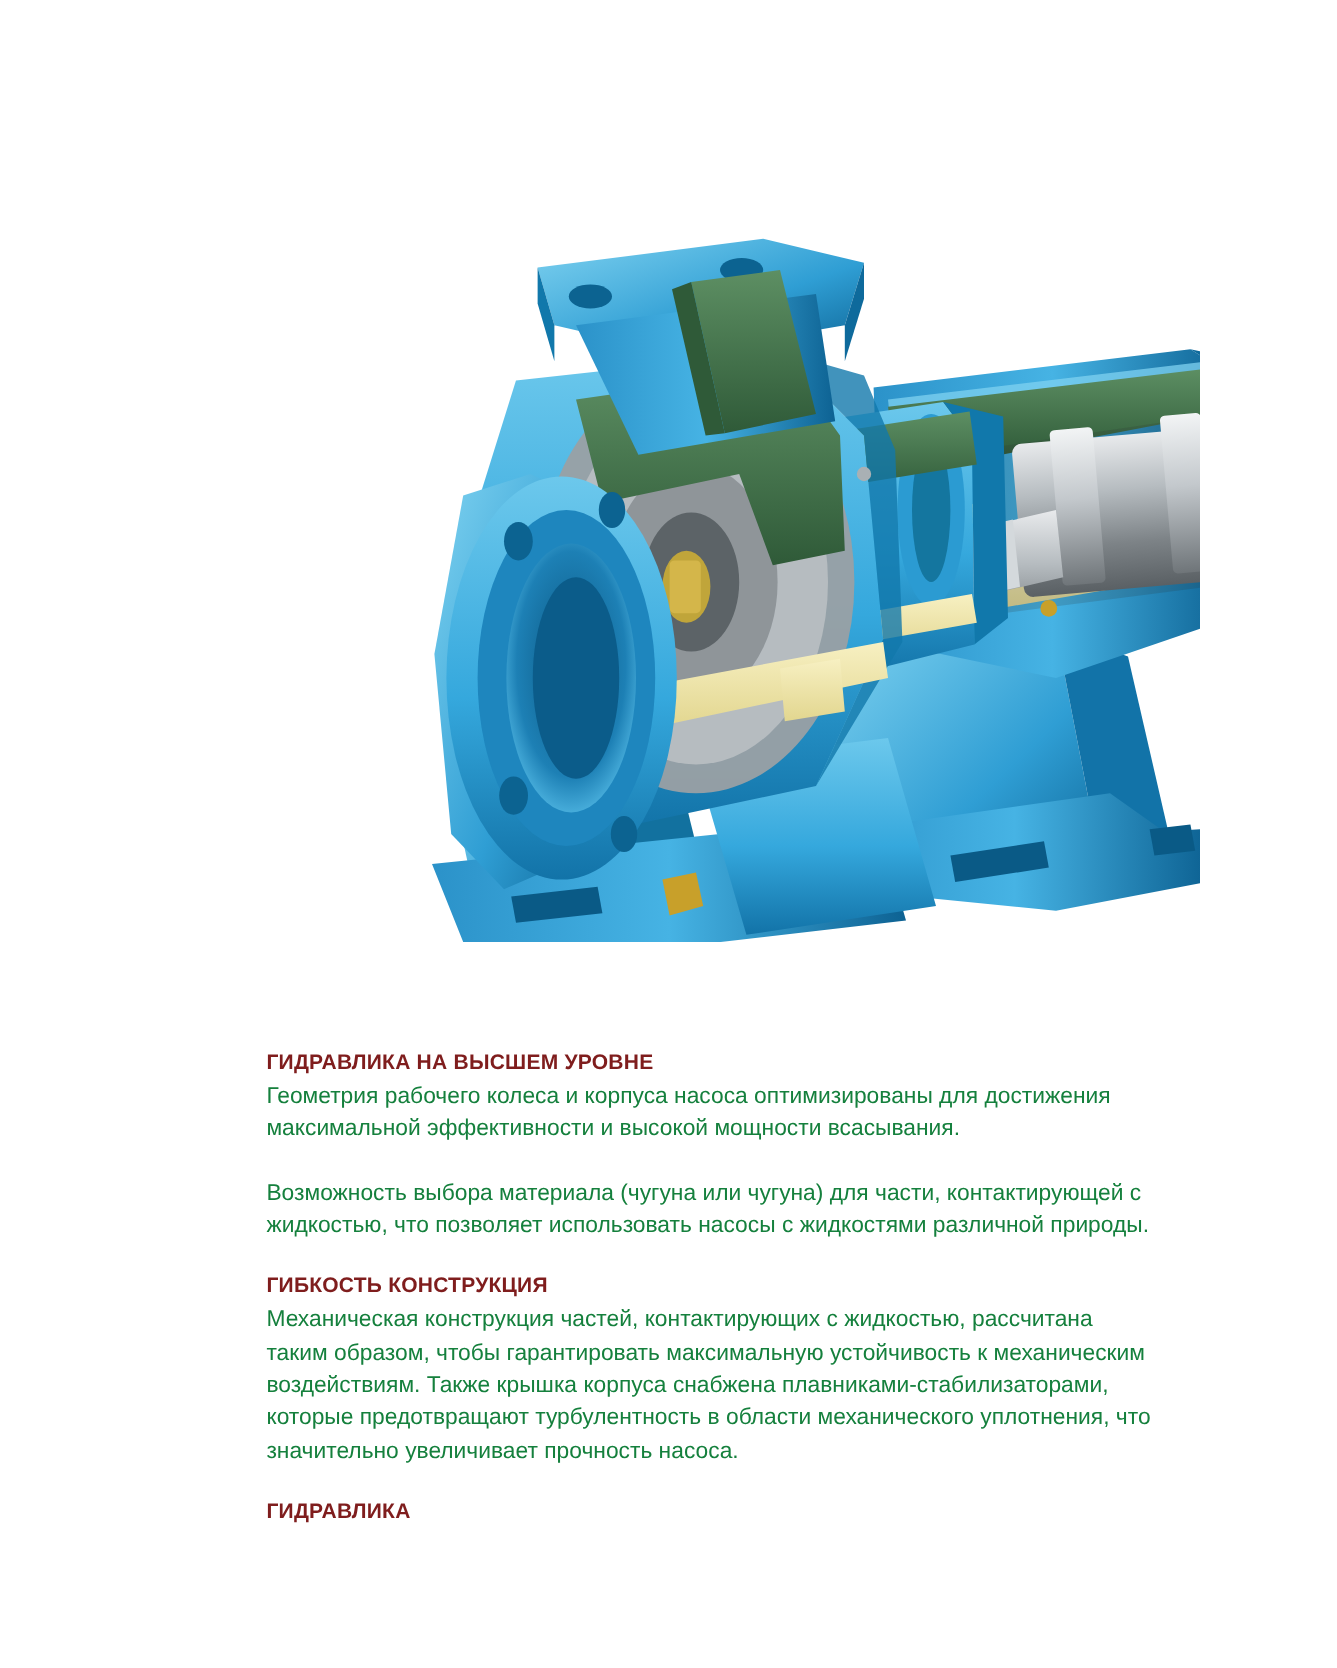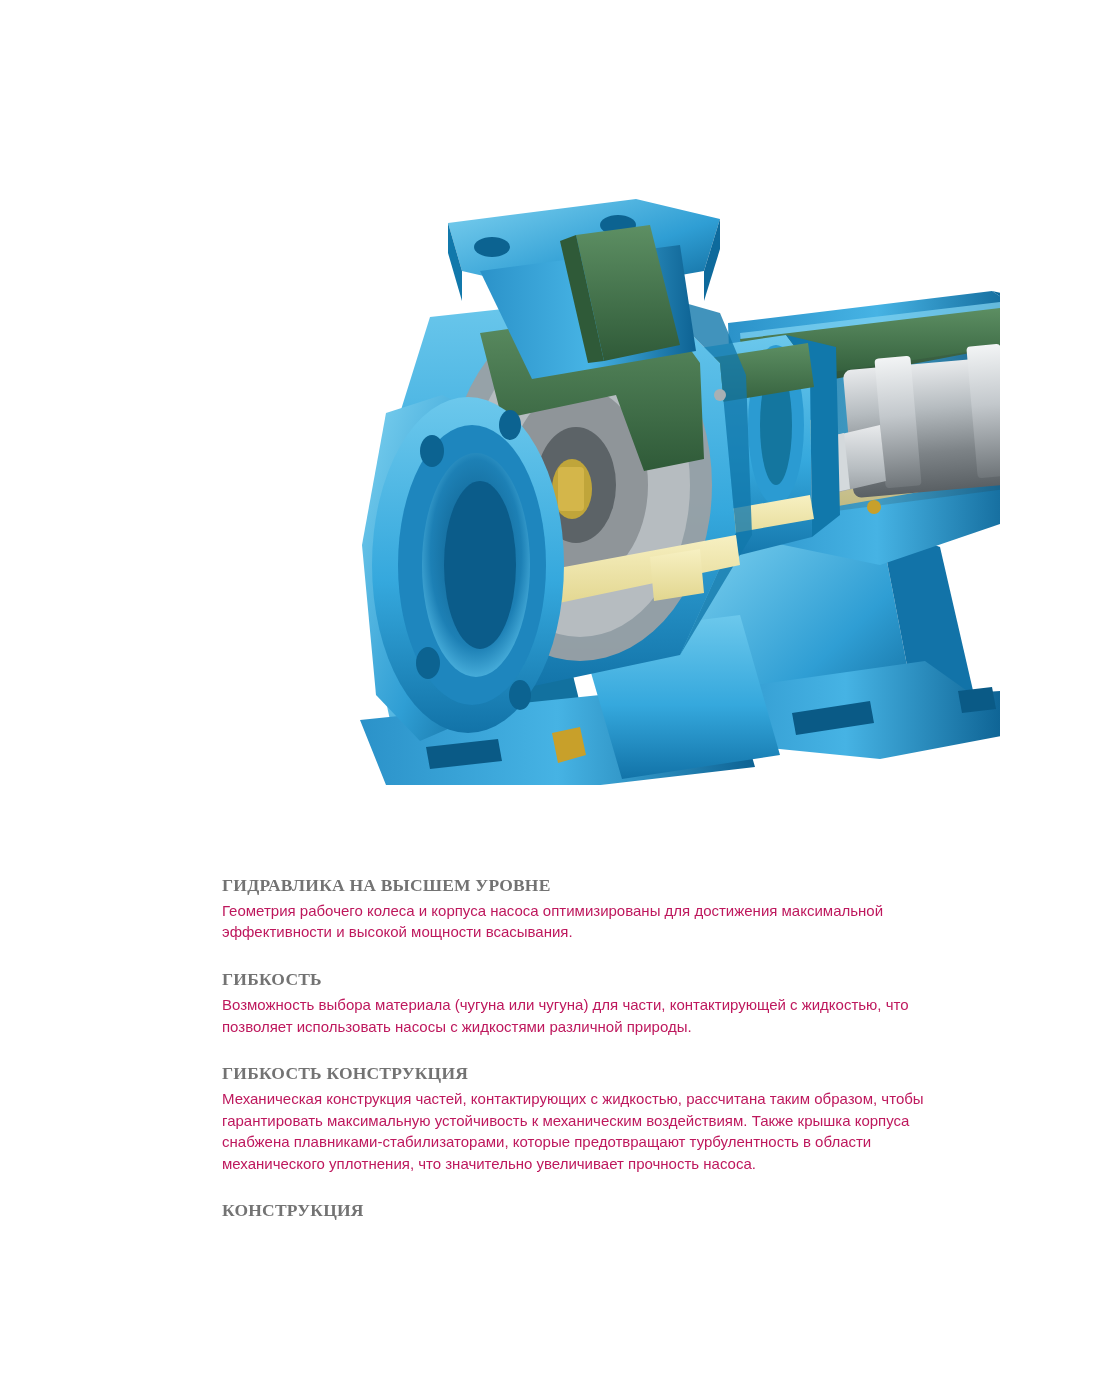--- a/index.html
+++ b/index.html
@@ -42,28 +42,27 @@
   }
   .section:last-child {
     margin-bottom: 0;
   }
   .section-heading {
     font-size: 17.5px;
     font-weight: bold;
     letter-spacing: 0.2px;
     line-height: 1.25;
     margin: 0 0 3px 0;
-    color: #737373;
-    font-family: Liberation Serif, serif;
+    color: #7f1d1d;
   }
   .section-body {
-    font-size: 15px;
+    font-size: 19px;
     line-height: 1.44;
     margin: 0;
-    color: #be185d;
+    color: #15803d;
     text-align: left;
   }
 </style>
 </head>
 <body>
 
 <div class="illustration">
   <svg viewBox="0 0 820 690" xmlns="http://www.w3.org/2000/svg">
     <defs>
       <linearGradient id="blueA" x1="0" y1="0" x2="0" y2="1">
@@ -219,26 +218,25 @@
 </div>
 
 <div class="content">
 
   <div class="section">
     <h2 class="section-heading">ГИДРАВЛИКА НА ВЫСШЕМ УРОВНЕ</h2>
     <p class="section-body">Геометрия рабочего колеса и корпуса насоса оптимизированы для достижения максимальной эффективности и высокой мощности всасывания.</p>
   </div>
 
   <div class="section">
-    <h2 class="section-heading">ГИБКОСТЬ</h2>
     <p class="section-body">Возможность выбора материала (чугуна или чугуна) для части, контактирующей с жидкостью, что позволяет использовать насосы с жидкостями различной природы.</p>
   </div>
 
   <div class="section">
     <h2 class="section-heading">ГИБКОСТЬ КОНСТРУКЦИЯ</h2>
     <p class="section-body">Механическая конструкция частей, контактирующих с  жидкостью, рассчитана таким образом, чтобы  гарантировать максимальную устойчивость к механическим воздействиям. Также крышка корпуса снабжена плавниками-стабилизаторами, которые предотвращают турбулентность в области механического уплотнения, что значительно увеличивает прочность насоса.</p>
   </div>
 
   <div class="section">
-    <h2 class="section-heading">КОНСТРУКЦИЯ</h2>
+    <h2 class="section-heading">ГИДРАВЛИКА</h2>
   </div>
 
 </div>
 
 </body></html>

